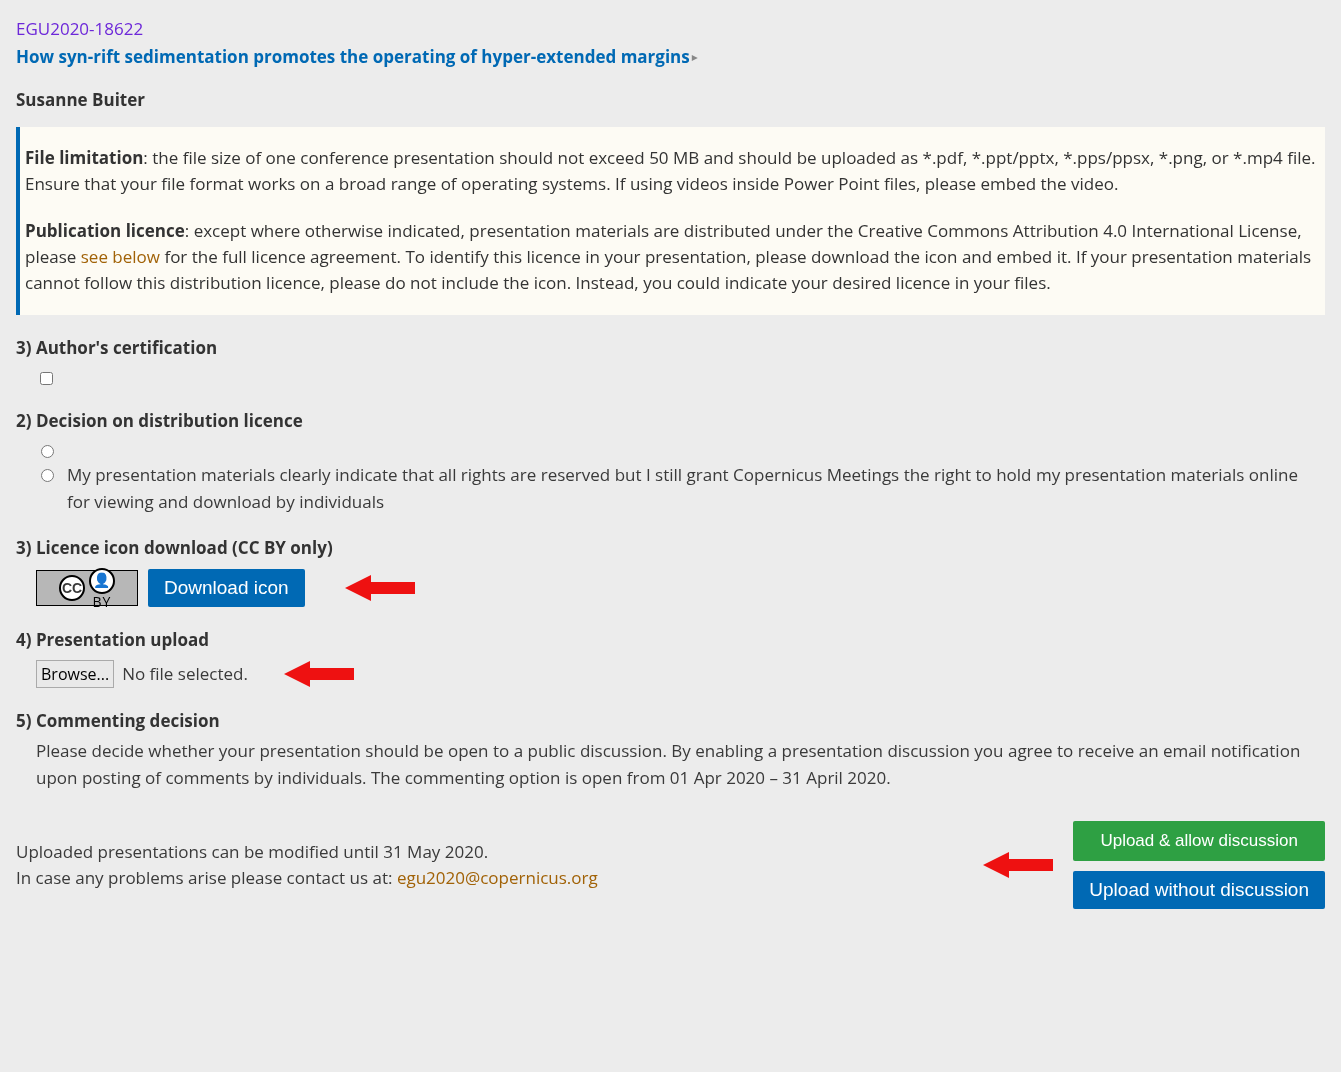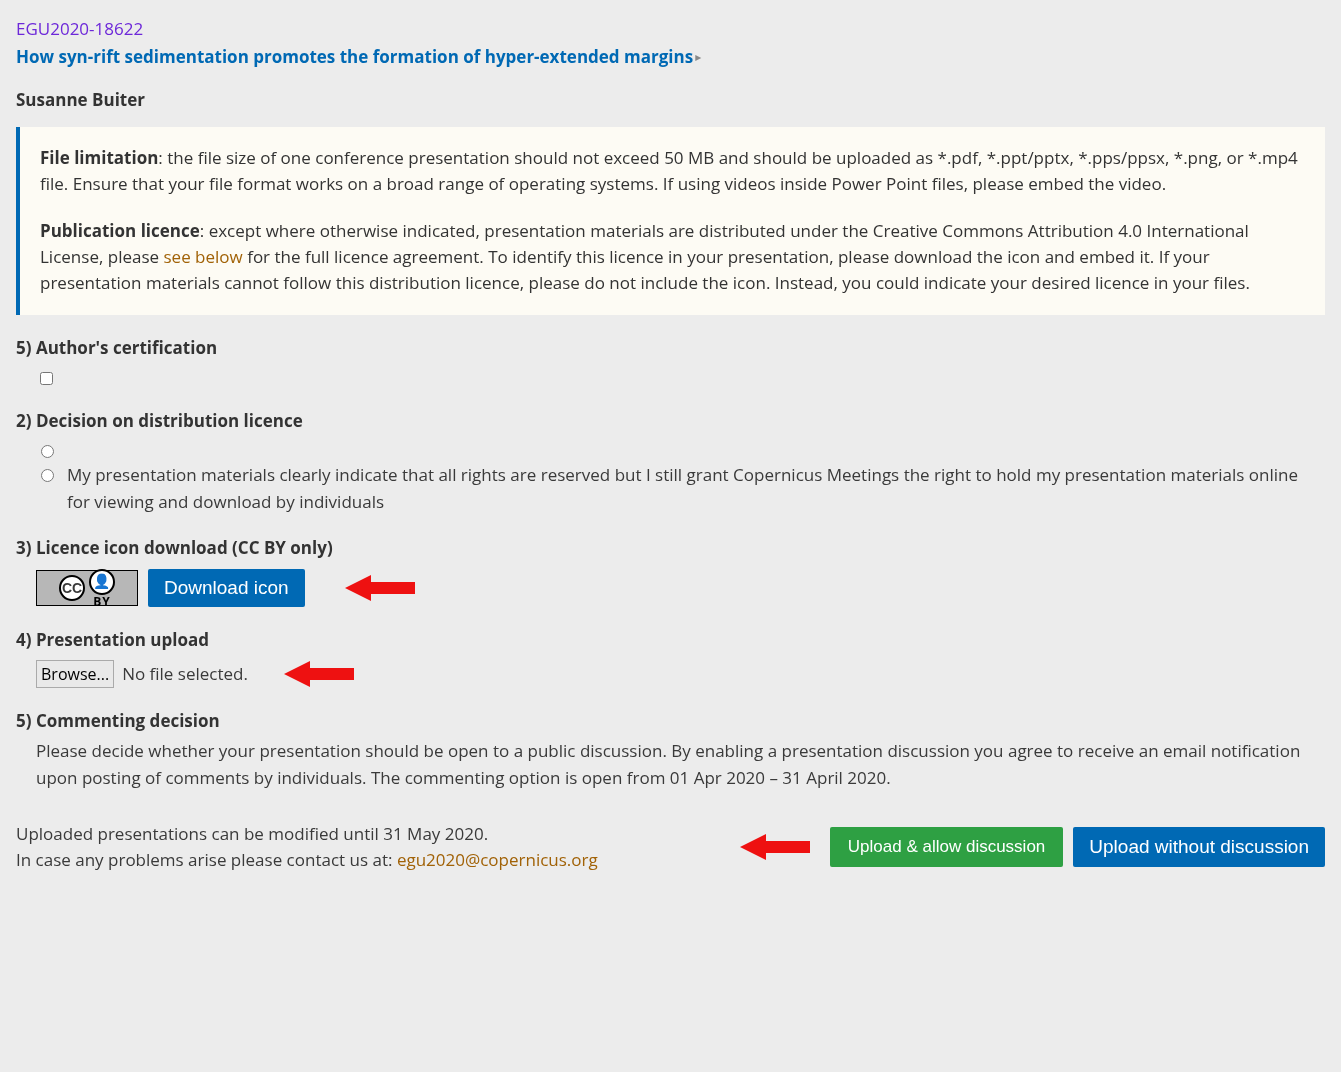--- a/index.html
+++ b/index.html
@@ -18,21 +18,21 @@
     color: #0069b4;
     font-weight: 700;
     text-decoration: none;
     display: inline;
   }
   .chev { color: #888; font-size: 12px; margin-left: 2px; vertical-align: 2px;}
   .author { color: #333; font-weight: 700; margin-top: 16px; }
   .info-box {
     background: #fdfbf4;
     border-left: 4px solid #0069b4;
-    padding: 18px 20px;
+    padding: 18px 5px;
     margin-top: 14px;
     color: #333;
   }
   .info-box p { margin: 0 0 20px 0; }
   .info-box p:last-child { margin-bottom: 0; }
   .info-box b { font-weight: 700; }
   .inline-link { color: #a16207; text-decoration: none; }
   .section { margin-top: 20px; }
   .sec-head { font-weight: 700; color: #333; }
   .indent { margin-left: 20px; margin-top: 4px; }
@@ -48,21 +48,21 @@
     gap: 4px;
     padding: 2px 4px;
   }
   .cc-circle {
     width: 26px; height: 26px; border-radius: 50%;
     border: 2.5px solid #000; background: #fff;
     display: flex; align-items: center; justify-content: center;
     font-weight: 900; font-size: 14px; font-family: Arial, sans-serif;
   }
   .cc-right { display:flex; flex-direction:column; align-items:center; }
-  .cc-by { font-size: 12px; font-weight:700; letter-spacing:1px; color:#000; line-height:1; margin-top:1px;}
+  .cc-by { font-size: 14px; font-weight:400; letter-spacing:1px; color:#000; line-height:1; margin-top:1px;}
   .btn-blue {
     background: #0069b4; color: #fff; border: none;
     padding: 8px 16px; font-size: 19px; cursor: pointer;
     border-radius: 2px;
   }
   .btn-green {
     background: #2ea043; color: #fff; border: none;
     padding: 10px 18px; font-size: 17px; cursor: pointer;
     border-radius: 2px;
   }
@@ -81,44 +81,44 @@
   }
   .arrow .head {
     position: absolute; left: 0; top: 0;
     width: 0; height: 0;
     border-top: 13px solid transparent;
     border-bottom: 13px solid transparent;
     border-right: 26px solid #e11;
   }
   .footer-row { display:flex; justify-content: space-between; align-items: center; margin-top: 30px; }
   .footer-left { flex: 1; }
-  .footer-btns { display:flex; flex-direction: row; gap: 10px; align-items: stretch; }
+  .footer-btns { display:flex; flex-direction: column; gap: 10px; align-items: stretch; }
   .footer-arrow-wrap { display:flex; align-items:center; gap:20px; }
   .person-icon { font-family: Arial; font-weight:900; font-size:14px;}
 </style>
 </head>
 <body>
 
 <div class="header-id">EGU2020-18622</div>
 <div>
-  <a href="#" class="title-link">How syn-rift sedimentation promotes the formation of hyper-extended margins</a><span class="chev">▸</span>
+  <a href="#" class="title-link">How syn-rift sedimentation promotes the operating of hyper-extended margins</a><span class="chev">▸</span>
 </div>
 <div class="author">Susanne Buiter</div>
 
 <div class="info-box">
   <p>
     <b>File limitation</b><span>: the file size of one conference presentation should not exceed 50 MB and should be uploaded as *.pdf, *.ppt/pptx, *.pps/ppsx, *.png, or *.mp4 file. Ensure that your file format works on a broad range of operating systems. If using videos inside Power Point files, please embed the video.</span>
   </p>
   <p>
     <b>Publication licence</b><span>: except where otherwise indicated, presentation materials are distributed under the Creative Commons Attribution 4.0 International License, please </span><a href="#" class="inline-link">see below</a><span> for the full licence agreement. To identify this licence in your presentation, please download the icon and embed it. If your presentation materials cannot follow this distribution licence, please do not include the icon. Instead, you could indicate your desired licence in your files.</span>
   </p>
 </div>
 
 <div class="section">
-  <div class="sec-head">5) Author's certification</div>
+  <div class="sec-head">3) Author's certification</div>
   <div class="check-row indent">
     <input type="checkbox" style="">
   </div>
 </div>
 
 <div class="section">
   <div class="sec-head">2) Decision on distribution licence</div>
   <div class="radio-row indent">
     <input type="radio" name="lic" style="">
   </div>

